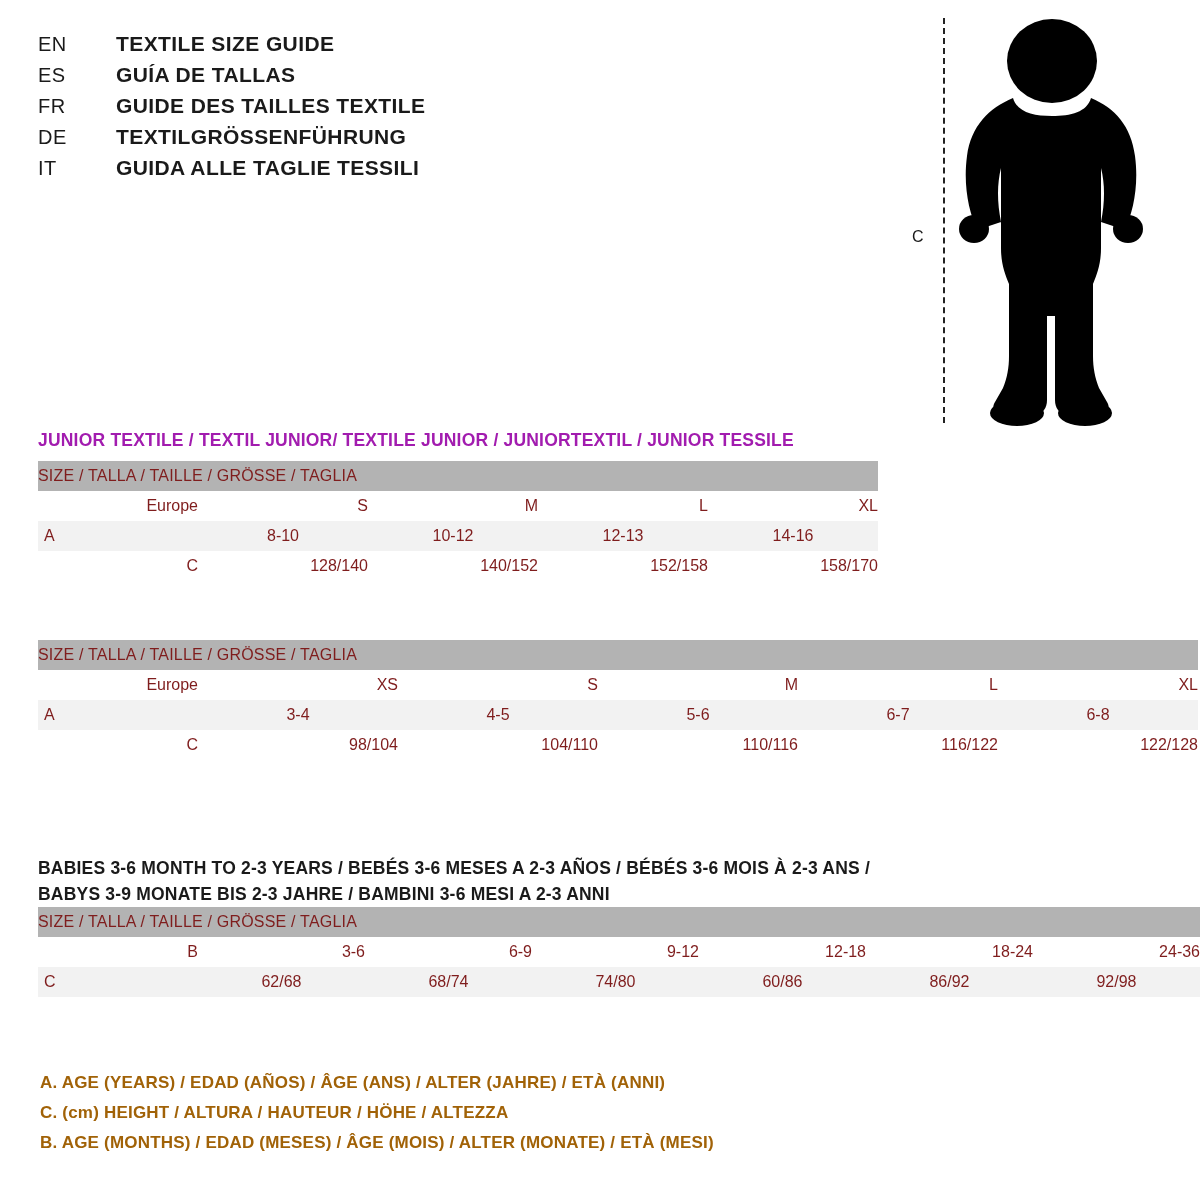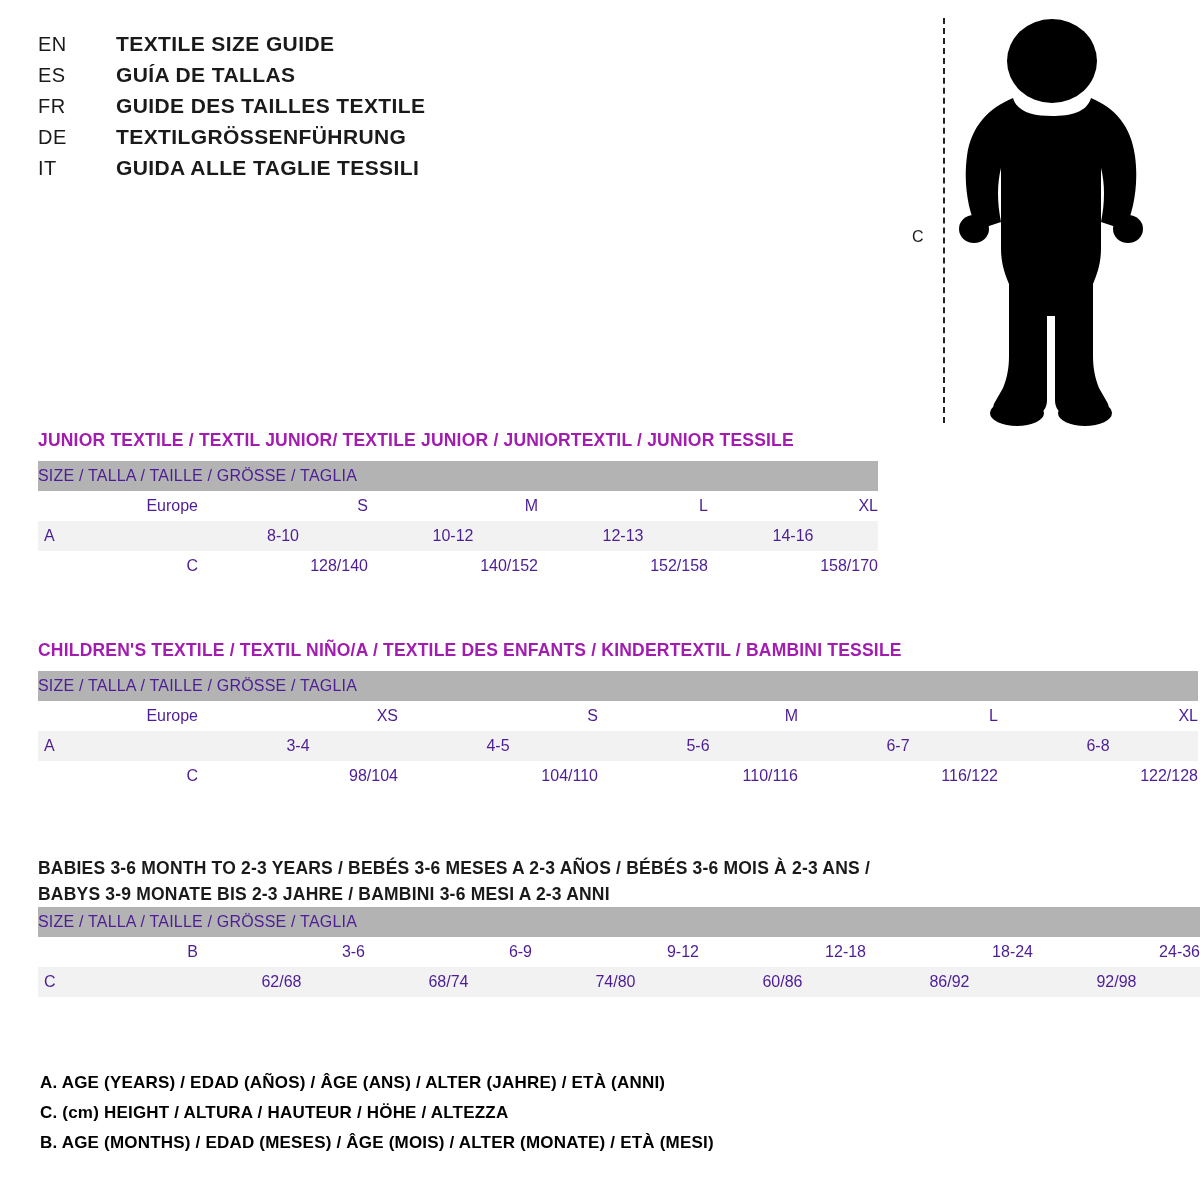--- a/index.html
+++ b/index.html
@@ -98,21 +98,21 @@
     line-height: 26px;
   }
 
   table.size-table {
     border-collapse: collapse;
     table-layout: fixed;
   }
   table.size-table td {
     height: 30px;
     font-size: 16px;
-    color: #4c1d95;
+    color: #7f1d1d;
     padding: 0;
     vertical-align: middle;
   }
   .hdr-row td {
     background: #b3b3b3;
     font-weight: normal;
     font-size: 16px;
     padding-left: 6px;
     letter-spacing: 0.2px;
   }
@@ -129,21 +129,21 @@
   
   .legend {
     position: absolute;
     left: 40px;
     top: 1068px;
   }
   .legend div {
     font-size: 17px;
     font-weight: bold;
     letter-spacing: 0.2px;
-    color: #000000;
+    color: #a16207;
     line-height: 30px;
     white-space: nowrap;
   }
 </style>
 </head>
 <body>
 
 <div class="page">
 
   <div class="lang-block">
@@ -251,21 +251,20 @@
           <td class="cell-val">128/140</td>
           <td class="cell-val">140/152</td>
           <td class="cell-val">152/158</td>
           <td class="cell-val">158/170</td>
         </tr>
       </tbody>
     </table>
   </div>
 
   <div class="section" style="top:640px;">
-    <div class="section-title">CHILDREN'S TEXTILE / TEXTIL NIÑO/A / TEXTILE DES ENFANTS / KINDERTEXTIL / BAMBINI TESSILE</div>
     <table class="size-table">
       <colgroup>
         <col style="width:160px">
           <col style="width:200px">
           <col style="width:200px">
           <col style="width:200px">
           <col style="width:200px">
           <col style="width:200px">
       </colgroup>
       <tbody>

